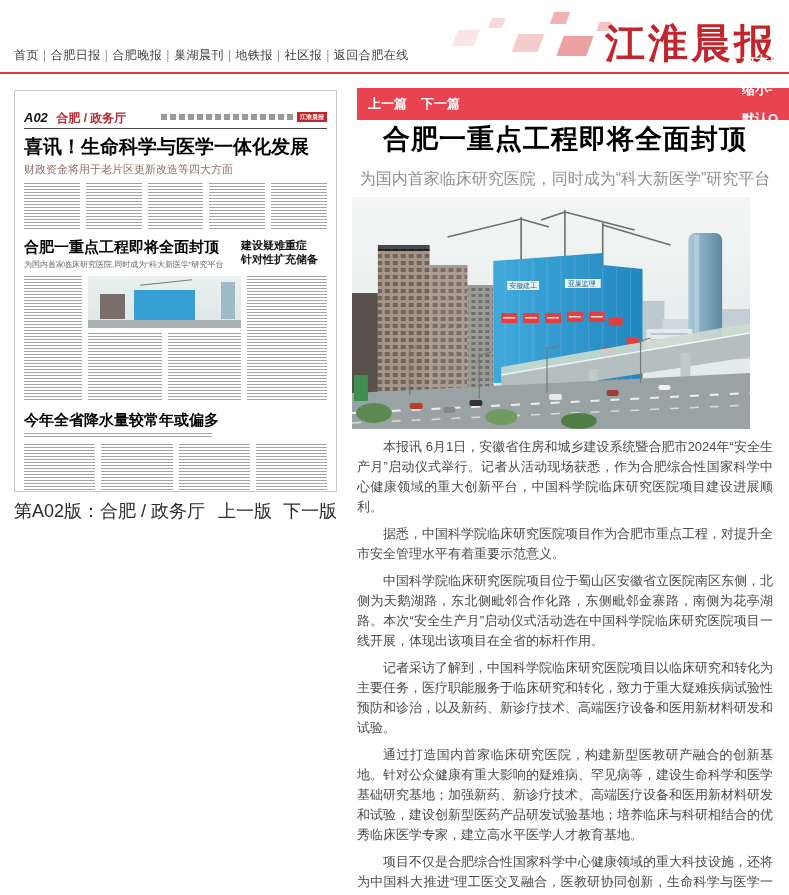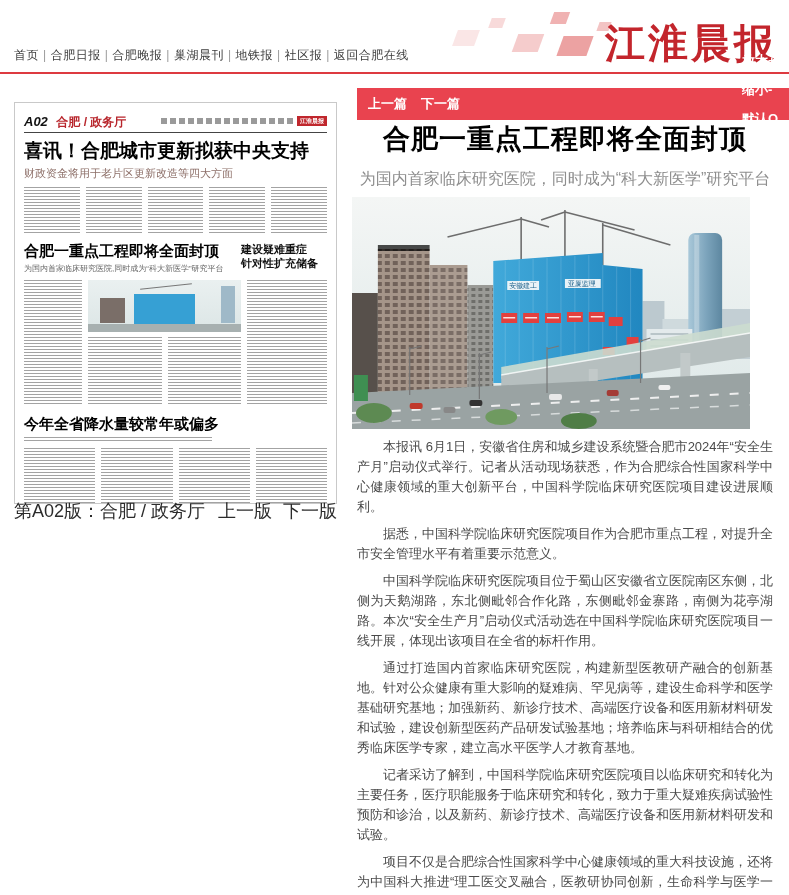--- a/index.html
+++ b/index.html
@@ -8,21 +8,21 @@
   
   .topnav { position:absolute; left:14px; top:47px; font-size:12px; color:#3c3c3c; letter-spacing:.5px; }
   .topnav .nav-item { cursor:pointer;text-align:right; }
   .topnav .sep { color:#9a9a9a; margin:0 4px; }
   .confetti { position:absolute; pointer-events:none; }
   .confetti i { position:absolute; display:block; background:#d55; }
   .logo { position:absolute; right:12px; top:16px; font-size:40px; font-weight:900; color:#c3252c; letter-spacing:3px; }
   .redline { position:absolute; left:0; top:72px; width:789px; height:2px; background:#dd3a40; }
 
   
-  .thumb { position:absolute; left:14px; top:102px; width:323px; height:402px; border:1px solid #c9c9c9; background:#fff; padding:10px 9px; overflow:hidden; cursor:pointer; }
+  .thumb { position:absolute; left:14px; top:90px; width:323px; height:402px; border:1px solid #c9c9c9; background:#fff; padding:18px 9px; overflow:hidden; cursor:pointer; }
   .t-header { display:flex; justify-content:space-between; align-items:center; height:16px; }
   .t-ed { font-weight:900; font-size:13px; color:#111; margin-right:4px; font-style:italic; }
   .t-sec { font-weight:bold; font-size:12px; color:#b8262c; }
   .t-right { display:flex; align-items:center; gap:4px; }
   .t-dateline { width:132px; height:6px; background:repeating-linear-gradient(to right,#9a9a9a 0 6px,transparent 6px 9px); }
   .t-masthead { background:#c0272d; color:#fff; font-size:6px; font-weight:bold; padding:2px 3px; line-height:1; }
   .t-rule { height:1px; background:#444; margin:3px 0 5px; }
   .t-h1 { font-size:19px; font-weight:900; color:#000; white-space:nowrap; }
   .t-sub1 { font-size:11px; color:#8d6f68; margin-top:2px; white-space:nowrap; }
   .sim { background-image:repeating-linear-gradient(to bottom,#a3a3a3 0,#a3a3a3 1px,transparent 1px,transparent 3px); }
@@ -88,21 +88,21 @@
       <span class="t-ed">A02</span>
       <span class="t-sec">合肥 / 政务厅</span>
     </div>
     <div class="t-right">
       <span class="t-dateline"></span>
       <span class="t-masthead">江淮晨报</span>
     </div>
   </div>
   <div class="t-rule"></div>
 
-  <div class="t-h1">喜讯！合肥城市更新拟获中央支持</div>
+  <div class="t-h1">喜讯！生命科学与医学一体化发展</div>
   <div class="t-sub1">财政资金将用于老片区更新改造等四大方面</div>
 
   <div class="t-simrow" style="height:48px;">
     <div class="sim"></div>
     <div class="sim"></div>
     <div class="sim"></div>
     <div class="sim"></div>
     <div class="sim"></div>
   </div>
 
@@ -285,17 +285,17 @@
       <line x1="290" y1="142" x2="290" y2="186"></line>
         <line x1="290" y1="144" x2="300" y2="141"></line>
     </g>
   </svg>
 </div>
 
 <div class="a-body">
   <p>本报讯 6月1日，安徽省住房和城乡建设系统暨合肥市2024年“安全生产月”启动仪式举行。记者从活动现场获悉，作为合肥综合性国家科学中心健康领域的重大创新平台，中国科学院临床研究医院项目建设进展顺利。</p>
   <p>据悉，中国科学院临床研究医院项目作为合肥市重点工程，对提升全市安全管理水平有着重要示范意义。</p>
   <p>中国科学院临床研究医院项目位于蜀山区安徽省立医院南区东侧，北侧为天鹅湖路，东北侧毗邻合作化路，东侧毗邻金寨路，南侧为花亭湖路。本次“安全生产月”启动仪式活动选在中国科学院临床研究医院项目一线开展，体现出该项目在全省的标杆作用。</p>
+  <p>记者采访了解到，中国科学院临床研究医院项目以临床研究和转化为主要任务，医疗职能服务于临床研究和转化，致力于重大疑难疾病试验性预防和诊治，以及新药、新诊疗技术、高端医疗设备和医用新材料研发和试验。</p>
   <p>通过打造国内首家临床研究医院，构建新型医教研产融合的创新基地。针对公众健康有重大影响的疑难病、罕见病等，建设生命科学和医学基础研究基地；加强新药、新诊疗技术、高端医疗设备和医用新材料研发和试验，建设创新型医药产品研发试验基地；培养临床与科研相结合的优秀临床医学专家，建立高水平医学人才教育基地。</p>
-  <p>记者采访了解到，中国科学院临床研究医院项目以临床研究和转化为主要任务，医疗职能服务于临床研究和转化，致力于重大疑难疾病试验性预防和诊治，以及新药、新诊疗技术、高端医疗设备和医用新材料研发和试验。</p>
   <p>项目不仅是合肥综合性国家科学中心健康领域的重大科技设施，还将为中国科大推进“理工医交叉融合，医教研协同创新，生命科学与医学一体化发展”的“科大新医学”创新实践提供重要的研究平台。</p>
 
 </div>
 
 </body></html>

